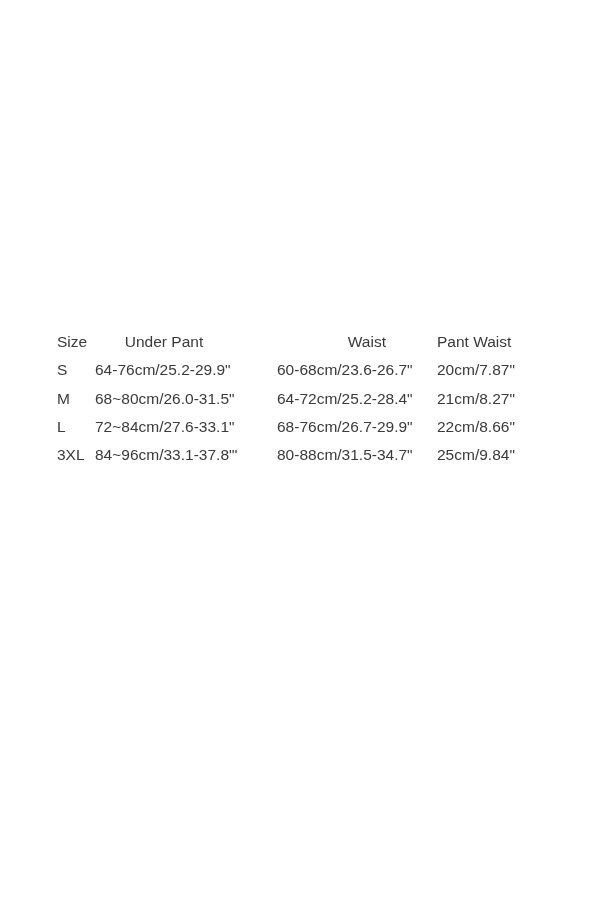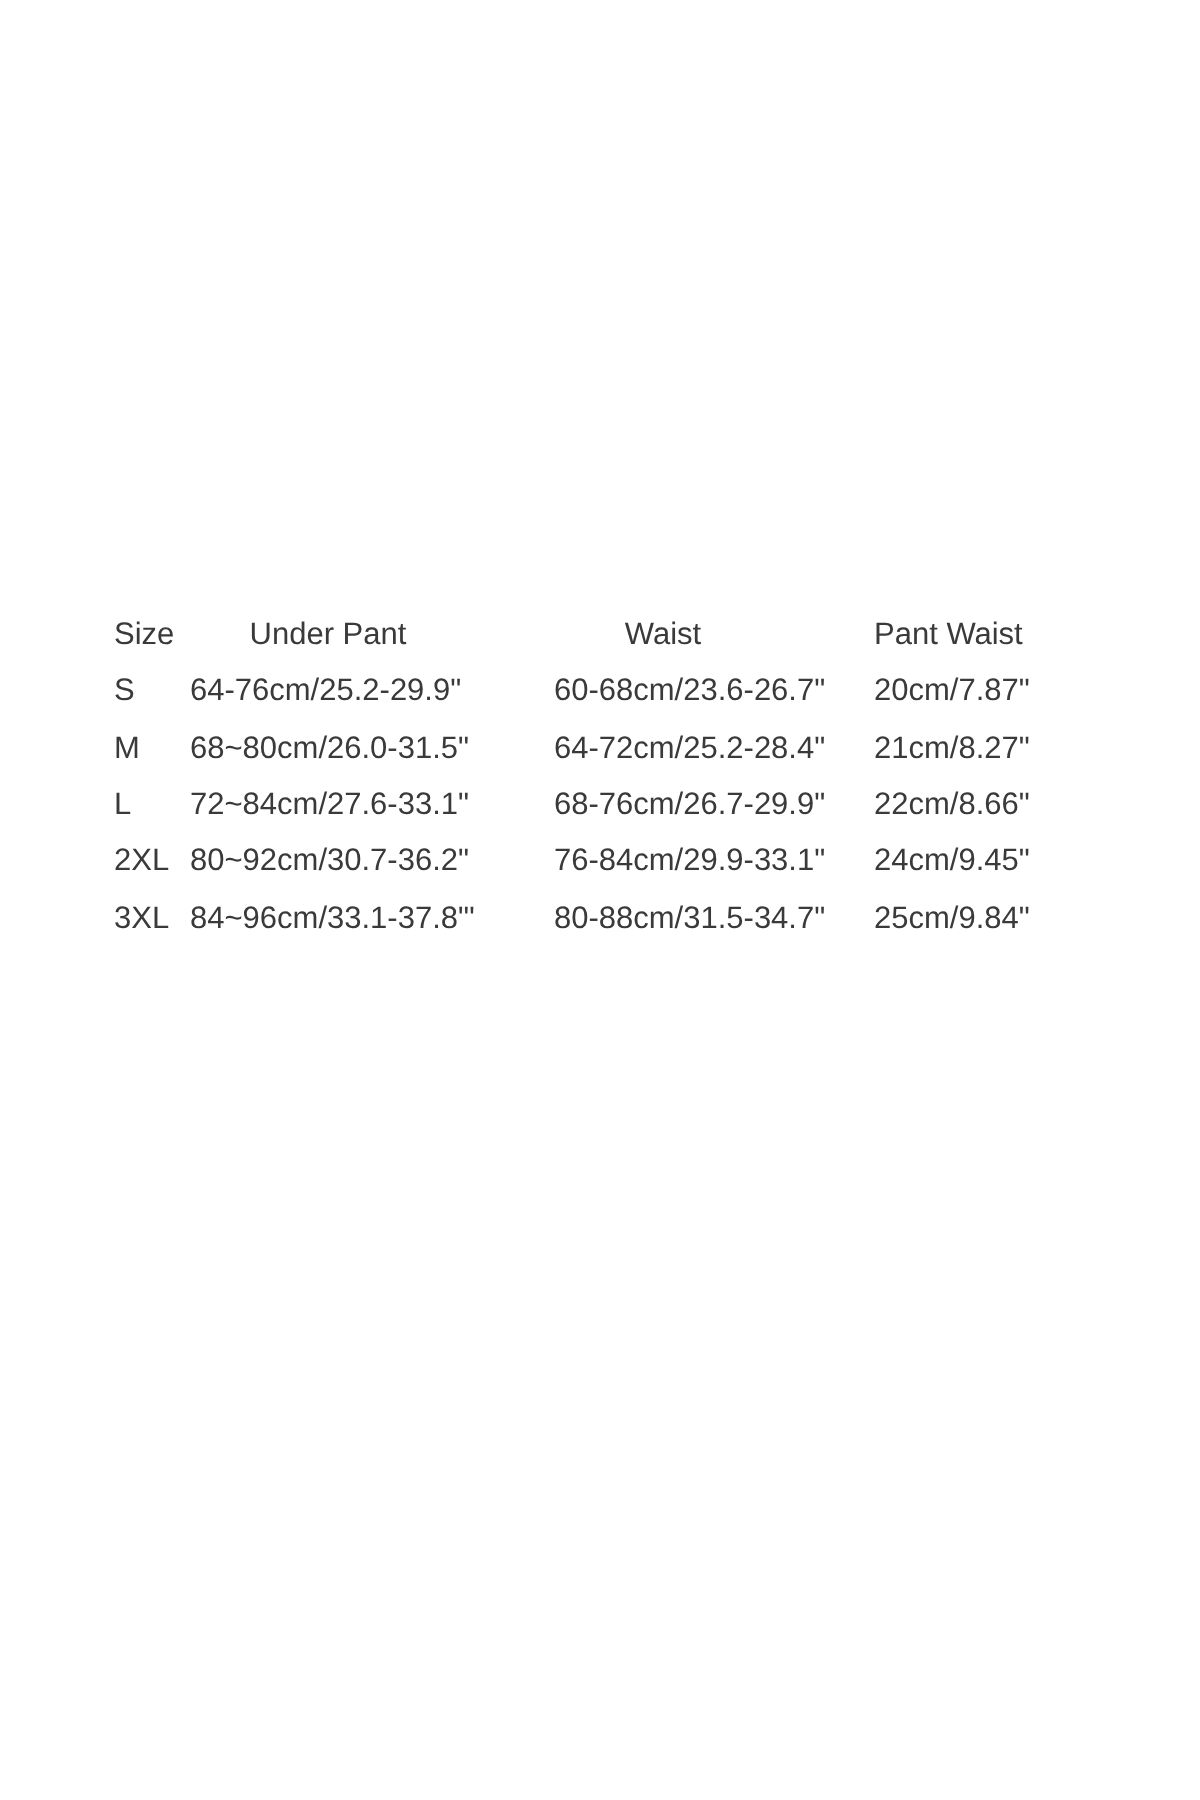--- a/index.html
+++ b/index.html
@@ -11,21 +11,21 @@
     width: 600px;
     height: 900px;
     position: relative;
     font-family: "Liberation Sans", "DejaVu Sans", sans-serif;
     color: #3a3a3a;
     overflow: hidden;
   }
   .size-chart-wrap {
     position: absolute;
     left: 57px;
-    top: 304px;
+    top: 328px;
     width: 500px;
   }
   table.size-chart {
     border-collapse: collapse;
     table-layout: fixed;
     width: 486px;
     font-size: 15.5px;
     color: #3a3a3a;
   }
   table.size-chart col.c-size   { width: 38px; }
@@ -37,21 +37,21 @@
     height: 28.3px;
     padding: 0;
     font-weight: normal;
     text-align: left;
     vertical-align: middle;
     white-space: pre;
     overflow: visible;
   }
   
   table.size-chart th.h-bust  { text-align: center; padding-right: 44px; }
-  table.size-chart th.h-waist { text-align: center; padding-right: 51px; }
+  table.size-chart th.h-waist { text-align: right; padding-right: 51px; }
 </style>
 </head>
 <body>
 
 <div class="size-chart-wrap">
   <table class="size-chart">
     <colgroup>
       <col class="c-size">
         <col class="c-bust">
         <col class="c-waist">
@@ -78,26 +78,20 @@
         <td>64-72cm/25.2-28.4"</td>
         <td>21cm/8.27"</td>
       </tr>
       <tr>
         <td>L</td>
         <td>72~84cm/27.6-33.1"</td>
         <td>68-76cm/26.7-29.9"</td>
         <td>22cm/8.66"</td>
       </tr>
       <tr>
-        <td>2XL</td>
-        <td>80~92cm/30.7-36.2"</td>
-        <td>76-84cm/29.9-33.1"</td>
-        <td>24cm/9.45"</td>
-      </tr>
-      <tr>
         <td>3XL</td>
         <td>84~96cm/33.1-37.8"'</td>
         <td>80-88cm/31.5-34.7"</td>
         <td>25cm/9.84"</td>
       </tr>
     </tbody>
   </table>
 </div>
 
 </body></html>

